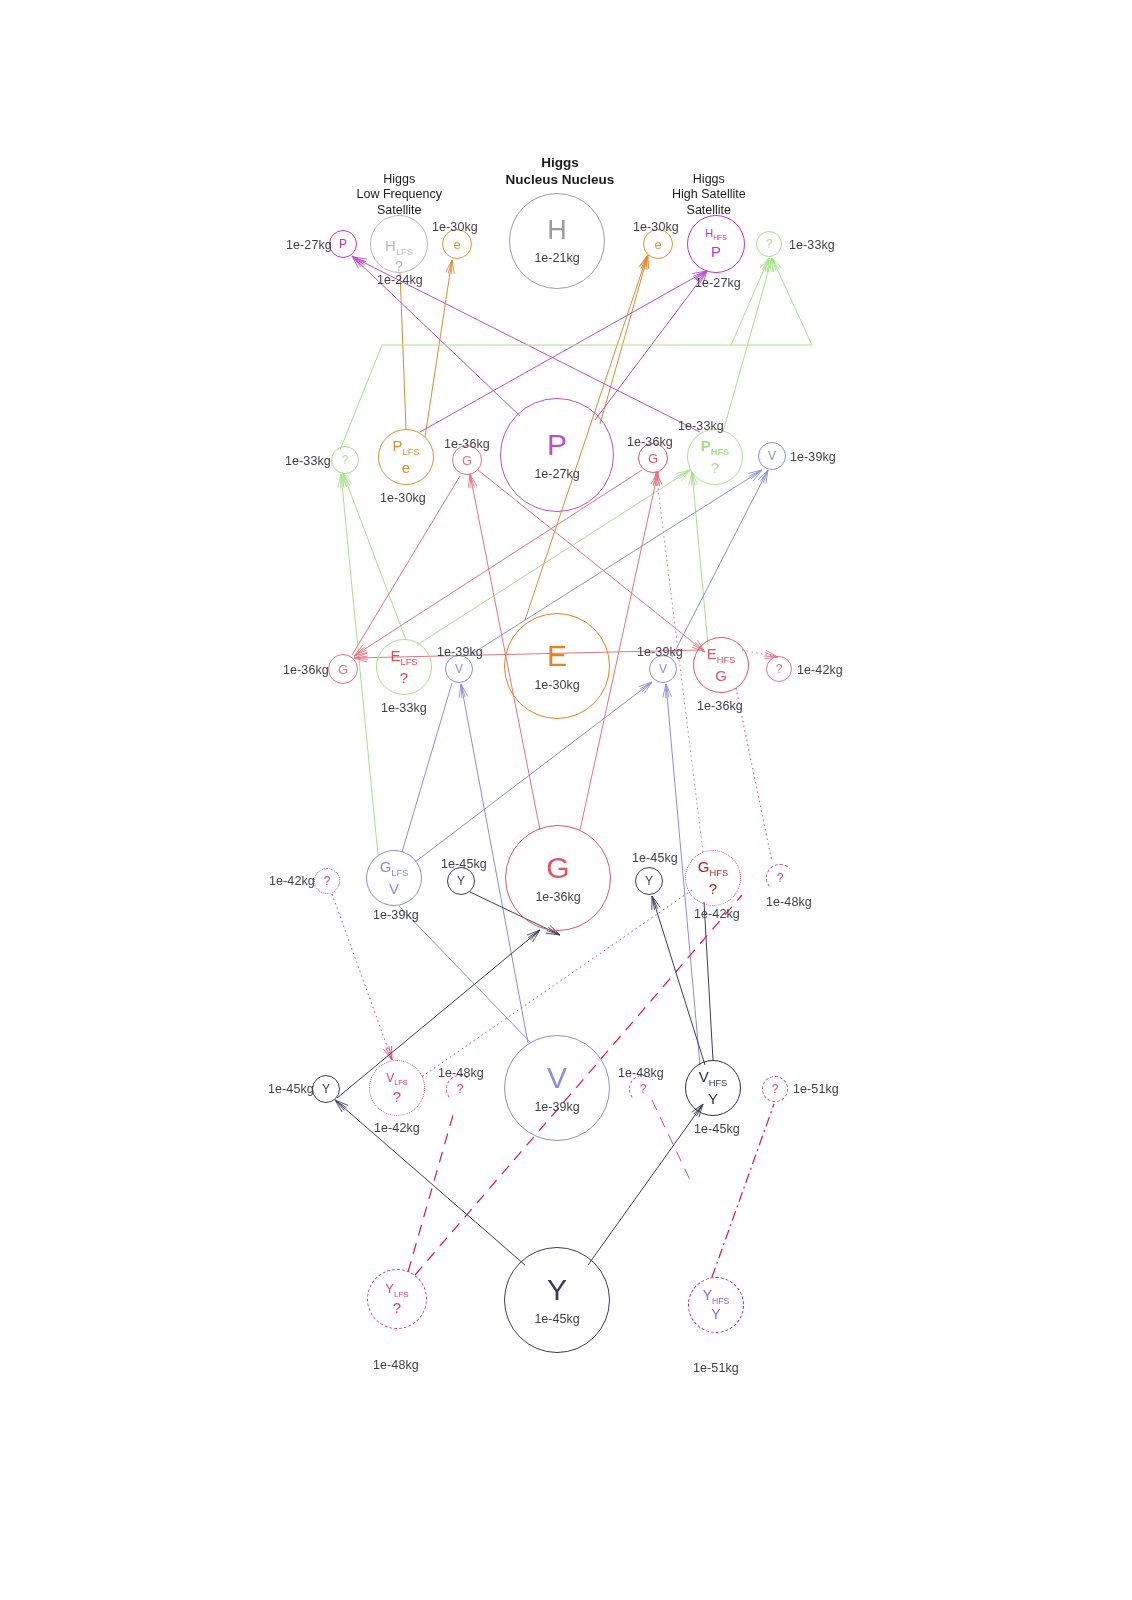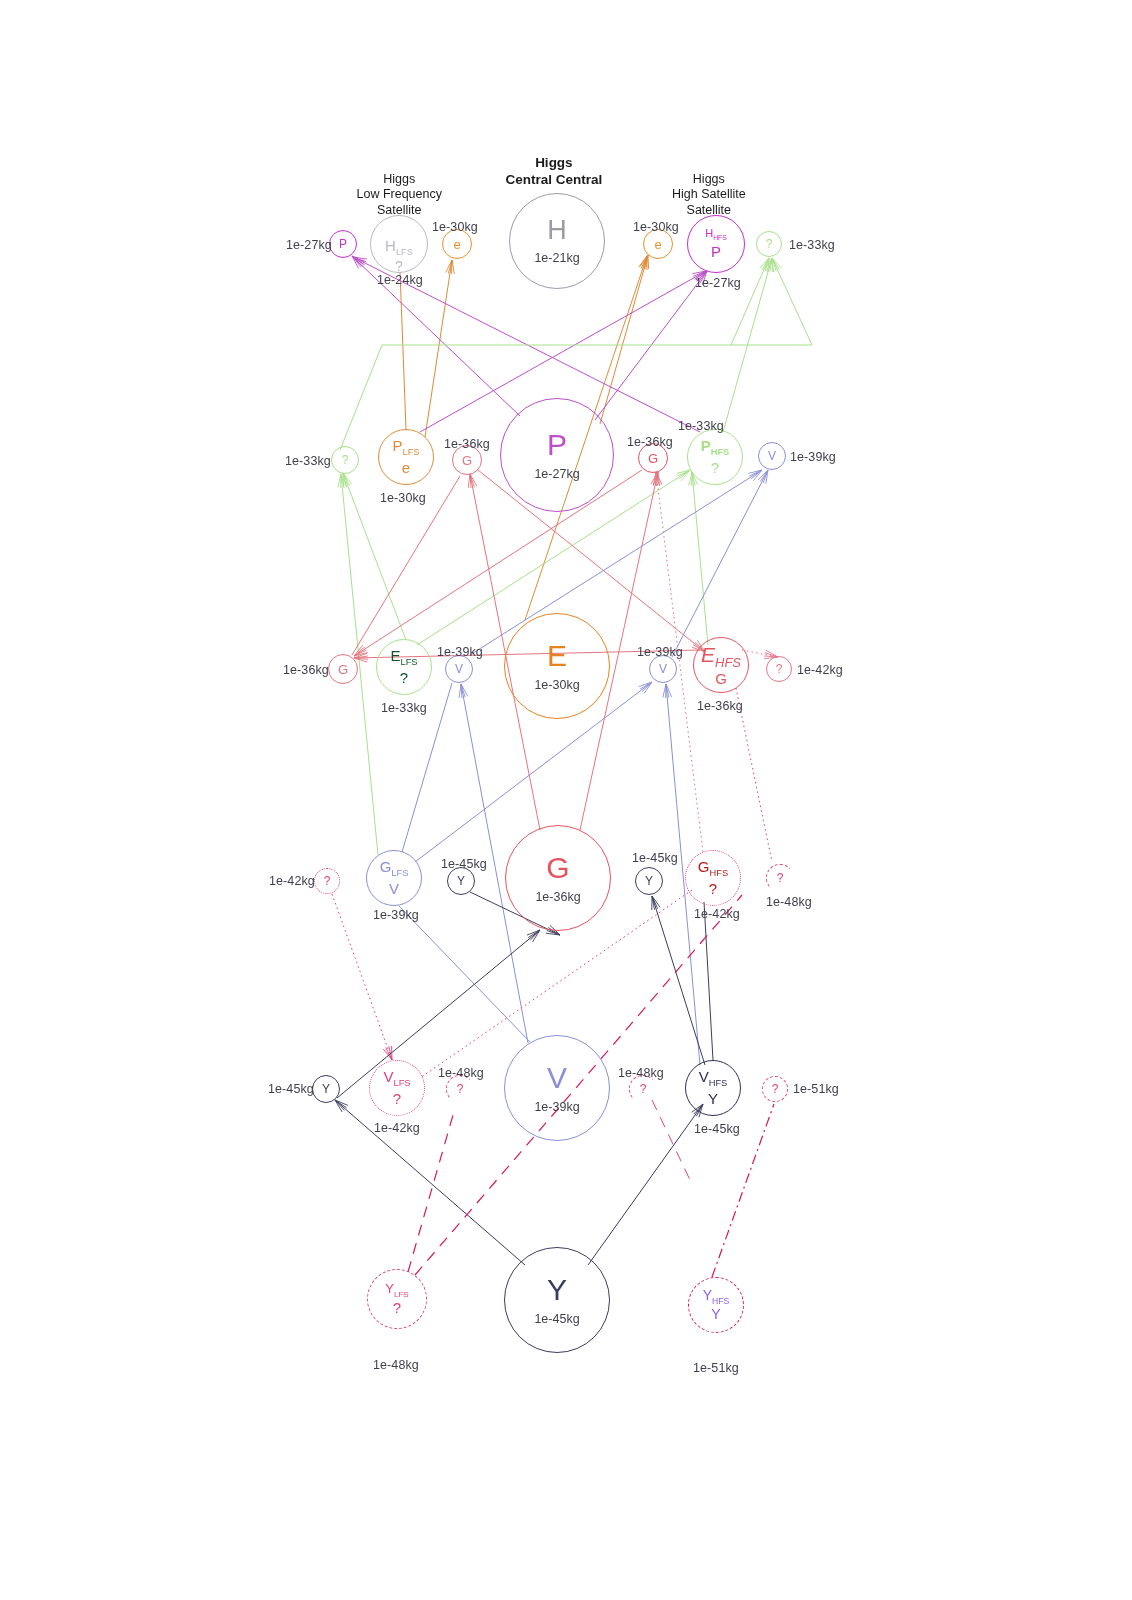--- a/index.html
+++ b/index.html
@@ -199,21 +199,21 @@
       <line x1="652" y1="1100" x2="690" y2="1180" stroke="#e0407f" stroke-width="1" stroke-dasharray="11,8"></line>
     </svg>
   <div id="labels">
       <div class="grouplabel" style="left: 356.5px; top: 171.5px;">
         <div>Higgs</div>
         <div>Low Frequency</div>
         <div>Satellite</div>
       </div>
       <div class="grouplabel bold" style="left: 505.5px; top: 155px;">
         <div>Higgs</div>
-        <div>Central Central</div>
+        <div>Nucleus Nucleus</div>
       </div>
       <div class="grouplabel" style="left: 672px; top: 171.5px;">
         <div>Higgs</div>
         <div>High Satellite</div>
         <div>Satellite</div>
       </div>
     </div>
   <div id="nodes">
       <div class="node" style="left: 343px; top: 244px; width: 28px; height: 28px; color: rgb(198, 47, 208); border: 1px solid rgb(198, 47, 208);">
         <div class="sym" style="font-size: 12px;">P</div>
@@ -259,36 +259,36 @@
       <div class="node" style="left: 715px; top: 457px; width: 56px; height: 56px; color: rgb(168, 224, 138); border: 1px solid rgb(168, 224, 138);">
         <div class="sym" style="font-size: 15px; font-weight: bold;">P<sub>HFS</sub></div>
         <div class="sym2" style="font-size: 15px; margin-top: 2px;">?</div>
       </div>
       <div class="node" style="left: 772px; top: 456px; width: 28px; height: 28px; color: rgb(139, 142, 216); border: 1px solid rgb(139, 142, 216);">
         <div class="sym" style="font-size: 12px;">V</div>
       </div>
       <div class="node" style="left: 343px; top: 669px; width: 30px; height: 30px; color: rgb(228, 116, 127); border: 1px solid rgb(228, 116, 127);">
         <div class="sym" style="font-size: 13px;">G</div>
       </div>
-      <div class="node" style="left: 404px; top: 667px; width: 56px; height: 56px; color: #14532d; border: 1px solid rgb(168, 224, 138);">
+      <div class="node" style="left: 404px; top: 667px; width: 56px; height: 56px; color: #ef4444; border: 1px solid rgb(168, 224, 138);">
         <div class="sym" style="font-size: 15px;">E<sub>LFS</sub></div>
         <div class="sym2" style="font-size: 15px; margin-top: 2px;">?</div>
       </div>
       <div class="node" style="left: 459px; top: 669px; width: 28px; height: 28px; color: rgb(139, 142, 216); border: 1px solid rgb(139, 142, 216);">
         <div class="sym" style="font-size: 12px;">V</div>
       </div>
       <div class="node" style="left: 557px; top: 666px; width: 106px; height: 106px; color: rgb(232, 130, 30); border: 1px solid rgb(232, 130, 30);">
         <div class="sym" style="font-size: 30px;">E</div>
         <div class="innermass">1e-30kg</div>
       </div>
       <div class="node" style="left: 663px; top: 669px; width: 28px; height: 28px; color: rgb(139, 142, 216); border: 1px solid rgb(139, 142, 216);">
         <div class="sym" style="font-size: 12px;">V</div>
       </div>
       <div class="node" style="left: 721px; top: 665px; width: 56px; height: 56px; color: rgb(228, 84, 95); border: 1px solid rgb(228, 84, 95);">
-        <div class="sym" style="font-size: 21px; font-style: italic;">E<sub>HFS</sub></div>
+        <div class="sym" style="font-size: 15px;">E<sub>HFS</sub></div>
         <div class="sym2" style="font-size: 15px; margin-top: 2px;">G</div>
       </div>
       <div class="node" style="left: 779px; top: 669px; width: 26px; height: 26px; color: rgb(228, 116, 143); border: 1px solid rgb(228, 116, 143);">
         <div class="sym" style="font-size: 12px;">?</div>
       </div>
       <div class="node" style="left: 327px; top: 881px; width: 26px; height: 26px; color: rgb(224, 64, 127); border: 1.4px dotted rgb(224, 64, 127);">
         <div class="sym" style="font-size: 12px;">?</div>
       </div>
       <div class="node" style="left: 394px; top: 878px; width: 56px; height: 56px; color: rgb(139, 142, 216); border: 1px solid rgb(139, 142, 216);">
         <div class="sym" style="font-size: 15px;">G<sub>LFS</sub></div>
@@ -308,21 +308,21 @@
         <div class="sym" style="font-size: 15px;">G<sub>HFS</sub></div>
         <div class="sym2" style="font-size: 15px; margin-top: 2px;">?</div>
       </div>
       <div class="node" style="left: 780px; top: 878px; width: 28px; height: 28px; color: rgb(224, 64, 127); border-width: 1.4px; border-style: dashed; border-color: rgb(224, 64, 127) transparent transparent rgb(224, 64, 127); border-image: initial;">
         <div class="sym" style="font-size: 12px;">?</div>
       </div>
       <div class="node" style="left: 326px; top: 1089px; width: 28px; height: 28px; color: rgb(60, 60, 94); border: 1px solid rgb(60, 60, 94);">
         <div class="sym" style="font-size: 12px;">Y</div>
       </div>
       <div class="node" style="left: 397px; top: 1088px; width: 56px; height: 56px; color: rgb(224, 64, 127); border: 1.4px dotted rgb(224, 64, 127);">
-        <div class="sym" style="font-size: 15px;">V<sub>LFS</sub></div>
+        <div class="sym" style="font-size: 12px;">V<sub>LFS</sub></div>
         <div class="sym2" style="font-size: 15px; margin-top: 2px;">?</div>
       </div>
       <div class="node" style="left: 460px; top: 1089px; width: 28px; height: 28px; color: rgb(224, 64, 127); border-width: 1.4px; border-style: dashed; border-color: rgb(224, 64, 127) transparent transparent rgb(224, 64, 127); border-image: initial;">
         <div class="sym" style="font-size: 12px;">?</div>
       </div>
       <div class="node" style="left: 557px; top: 1088px; width: 106px; height: 106px; color: rgb(139, 142, 216); border: 1px solid rgb(139, 142, 216);">
         <div class="sym" style="font-size: 30px;">V</div>
         <div class="innermass">1e-39kg</div>
       </div>
       <div class="node" style="left: 643px; top: 1089px; width: 28px; height: 28px; color: rgb(224, 64, 127); border-width: 1.4px; border-style: dashed; border-color: rgb(224, 64, 127) transparent transparent rgb(224, 64, 127); border-image: initial;">

